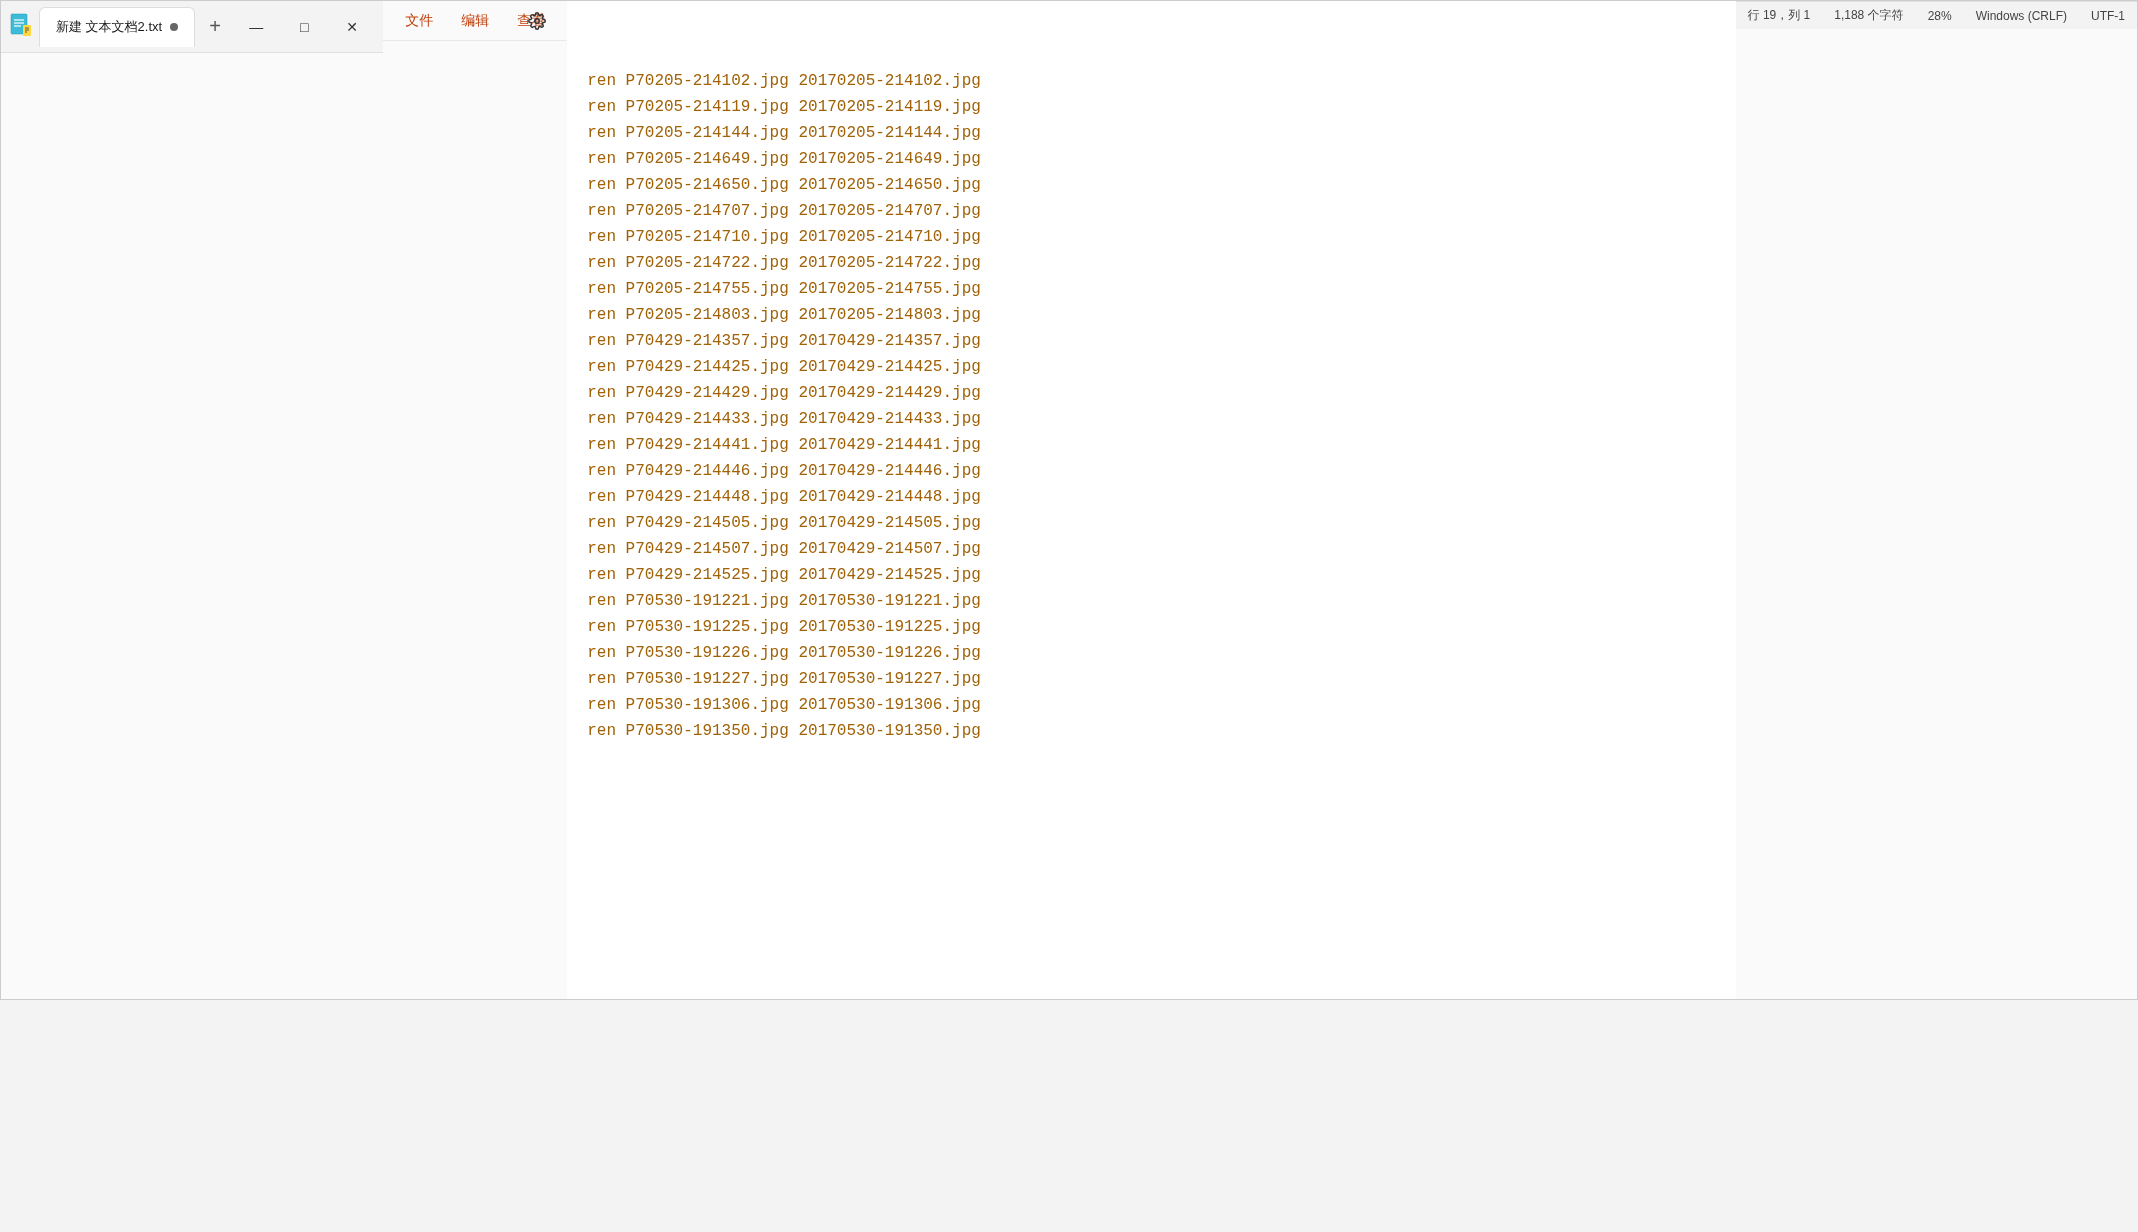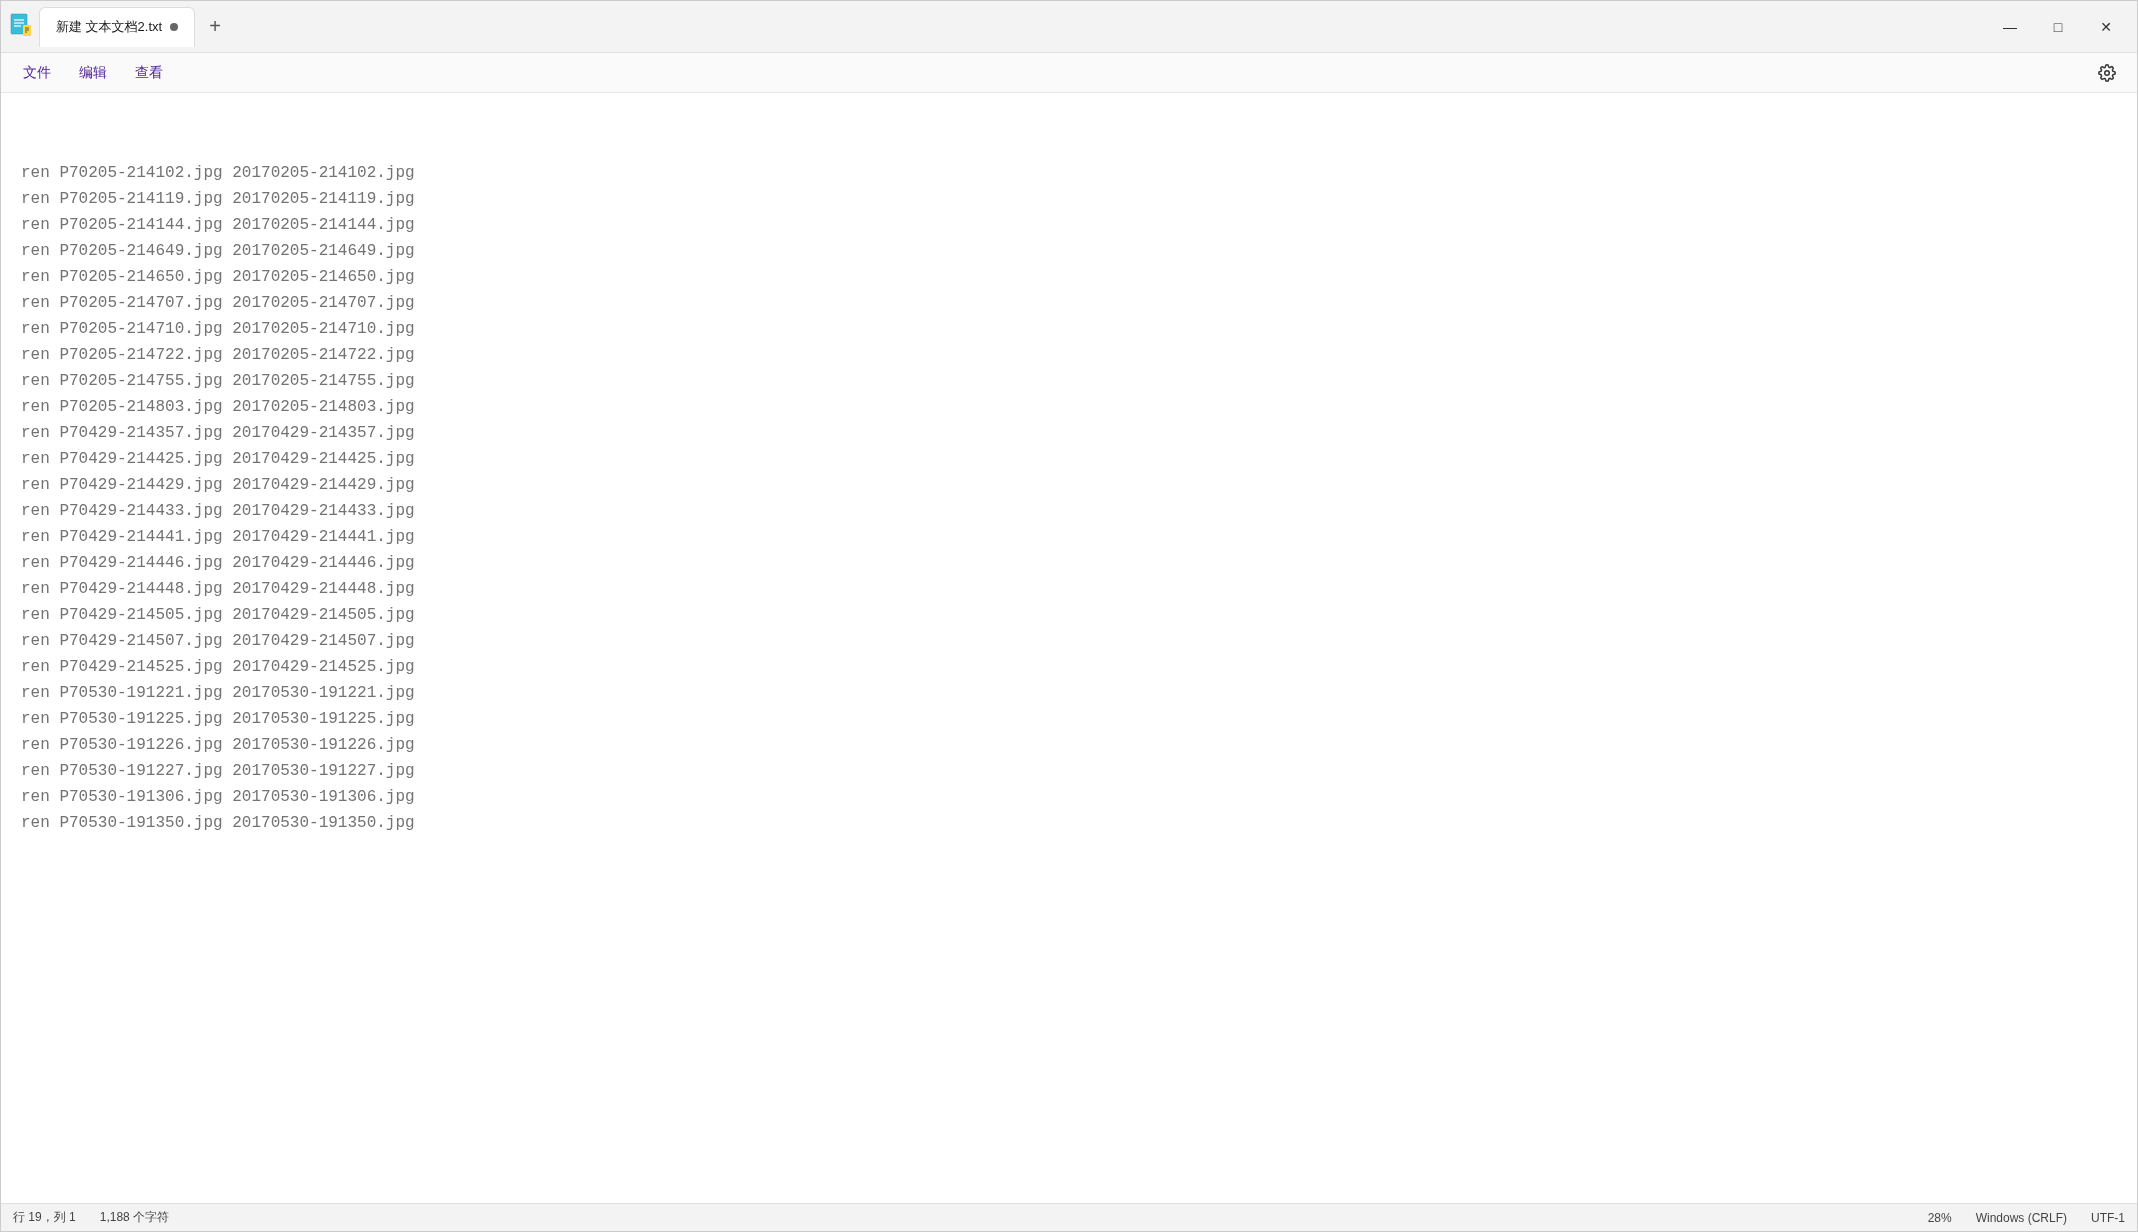--- a/index.html
+++ b/index.html
@@ -11,24 +11,24 @@
     body {
       font-family: 'Segoe UI', sans-serif;
       background: #f3f3f3;
       width: 2138px;
       height: 1232px;
       overflow: hidden;
     }
 
     .window {
       width: 2138px;
-      height: 1232px;
+      height: 1000px;
       background: #fafafa;
       display: flex;
-      flex-direction: column;
+      flex-direction: row;
       border: 1px solid #ccc;
     }
 
     .title-bar {
       height: 52px;
       background: #f3f3f3;
       display: flex;
       align-items: center;
       padding: 0 8px;
       border-bottom: 1px solid #e0e0e0;
@@ -105,21 +105,21 @@
       padding: 0 8px;
       background: #fafafa;
       border-bottom: 1px solid #e8e8e8;
       flex-shrink: 0;
       position: relative;
     }
 
     .menu-item {
       padding: 6px 14px;
       font-size: 14px;
-      color: #4c1d95;
+      color: #c2410c;
       cursor: pointer;
       border-radius: 4px;
     }
 
     .settings-icon {
       position: absolute;
       right: 12px;
       top: 50%;
       transform: translateY(-50%);
       width: 36px;
@@ -134,21 +134,21 @@
     }
 
     .editor-area {
       flex: 1;
       overflow: hidden;
       background: #ffffff;
       padding: 16px 20px;
       font-family: 'Consolas', 'Courier New', monospace;
       font-size: 16px;
       line-height: 1.6;
-      color: #737373;
+      color: #a16207;
       white-space: pre;
       overflow-y: auto;
     }
 
     .editor-area div {
       height: 26px;
       line-height: 26px;
     }
 
     .status-bar {

